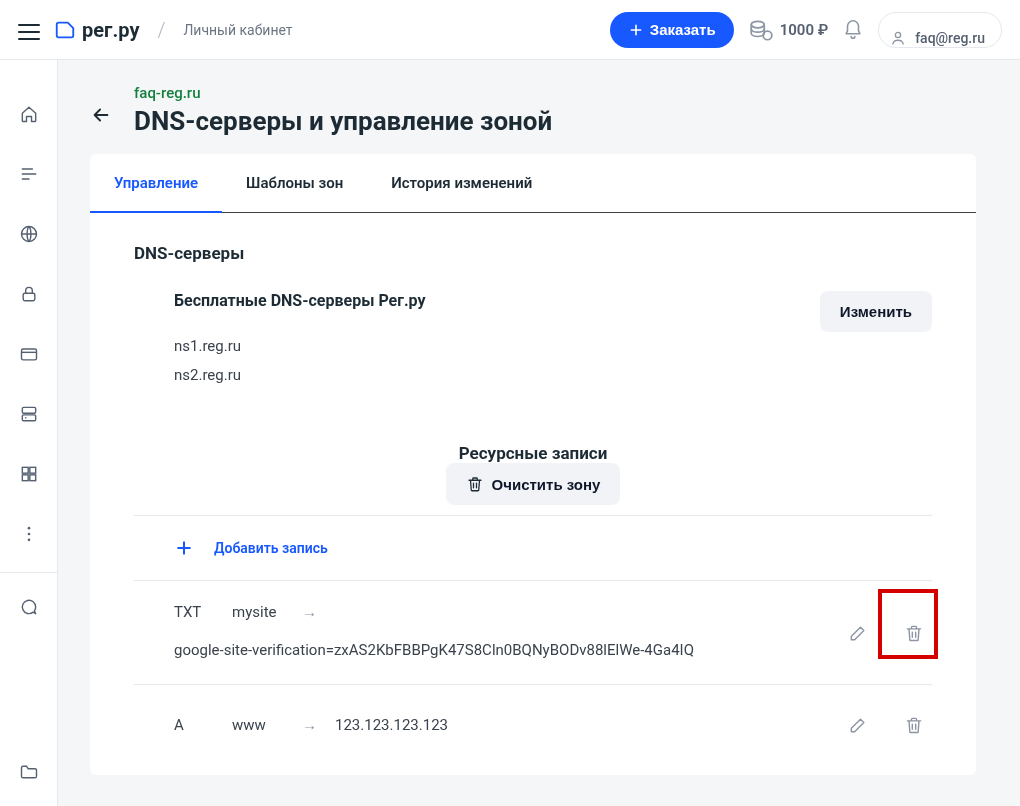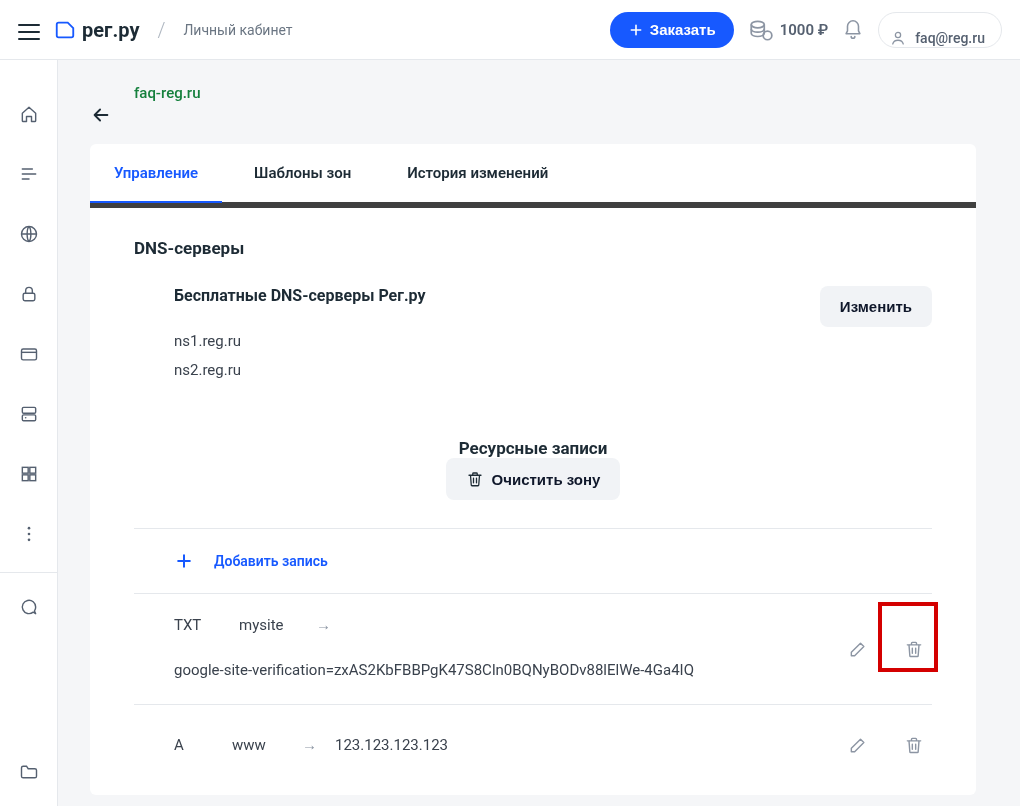--- a/index.html
+++ b/index.html
@@ -86,21 +86,21 @@
   .page-head { display:flex; align-items:flex-start; gap:22px; margin-bottom:18px; }
   .back-arrow { margin-top:20px; color:#1d2b35; cursor:pointer; }
   .domain-label { color:#15803d; font-size:15px; font-weight:500; margin-bottom:4px; }
   .page-title { font-size:26px; font-weight:700; color:#1d2b35; }
 
   
   .card {
     background:#fff;
     border-radius:6px;
   }
-  .tabs { display:flex; border-bottom:6px solid #404040;gap:8px; }
+  .tabs { display:flex; border-bottom:1px solid #404040; }
   .tab {
     padding:20px 24px;
     font-weight:600;
     font-size:15px;
     color:#1d2b35;
     cursor:pointer;
     position:relative;
   }
   .tab.active { color:#1759ff; }
   .tab.active::after {
@@ -121,21 +121,21 @@
     background:#f1f3f6;
     border:none; border-radius:8px;
     color:#0f172a; font-weight:600;
     padding:12px 20px; font-size:15px;
     cursor:pointer;
   }
   .btn-gray.with-icon { display:flex; align-items:center; gap:8px; }
 
   .section-head { display:flex; justify-content:space-between; align-items:center; margin-top:54px;flex-direction:column; }
 
-  .records { margin-top:28px; }
+  .records { margin-top:10px; }
   .rec-divider { height:1px; background:#e5e8ec; }
   .rec-row { display:flex; align-items:center; padding:22px 0 22px 40px; gap:20px; position:relative; }
   .rec-row.add { color:#1759ff; font-weight:600; cursor:pointer; }
   .rec-row.add svg { width:20px; height:20px; }
   .rec-type { width:40px; color:#3a424d; font-size:15px; }
   .rec-name { min-width:52px; color:#3a424d; font-size:15px; }
   .rec-arrow { color:#8c95a3; font-size:15px; }
   .rec-value { color:#3a424d; font-size:15px; max-width:530px; word-break:break-all; line-height:1.55; }
   .rec-actions { margin-left:auto; display:flex; gap:20px; align-items:center; }
   .icon-btn { width:36px; height:36px; display:flex; align-items:center; justify-content:center; color:#8c95a3; cursor:pointer; border-radius:4px; }
@@ -266,20 +266,21 @@
 
   <div class="content-wrap">
     <div class="page-head">
       <div class="back-arrow">
         <svg width="22" height="22" viewBox="0 0 24 24">
             <path d="M19 12H5M11 6l-6 6 6 6" stroke="#1d2b35" stroke-width="2" fill="none" stroke-linecap="round" stroke-linejoin="round"></path>
           </svg>
       </div>
       <div>
         <div class="domain-label">faq-reg.ru</div>
+        <h1 class="page-title">DNS-серверы и управление зоной</h1>
       </div>
     </div>
 
     <div class="card">
       <div class="tabs">
         <div class="tab active">Управление</div>
         <div class="tab">Шаблоны зон</div>
         <div class="tab">История изменений</div>
       </div>
 
@@ -311,21 +312,21 @@
           <div class="rec-divider"></div>
           <div class="rec-row add">
             <svg viewBox="0 0 24 24">
                 <path d="M12 5v14M5 12h14" stroke="#1759ff" stroke-width="2.4" stroke-linecap="round"></path>
               </svg>
             <span>Добавить запись</span>
           </div>
           <div class="rec-divider"></div>
 
           <div class="rec-row">
-            <div style="flex:1; display:flex; flex-wrap:wrap; gap:25px; align-items:center;">
+            <div style="flex:1; display:flex; flex-wrap:wrap; gap:18px; align-items:center;">
               <span class="rec-type">TXT</span>
               <span class="rec-name">mysite</span>
               <span class="rec-arrow">→</span>
               <span class="rec-value">google-site-verification=zxAS2KbFBBPgK47S8Cln0BQNyBODv88lElWe-4Ga4IQ</span>
             </div>
             <div class="rec-actions">
               <div class="icon-btn">
                 <svg width="20" height="20" viewBox="0 0 24 24">
                     <path d="M4 20h4L19 9l-4-4L4 16v4z" stroke="#8c95a3" stroke-width="1.7" fill="none" stroke-linejoin="round"></path>
                   </svg>

